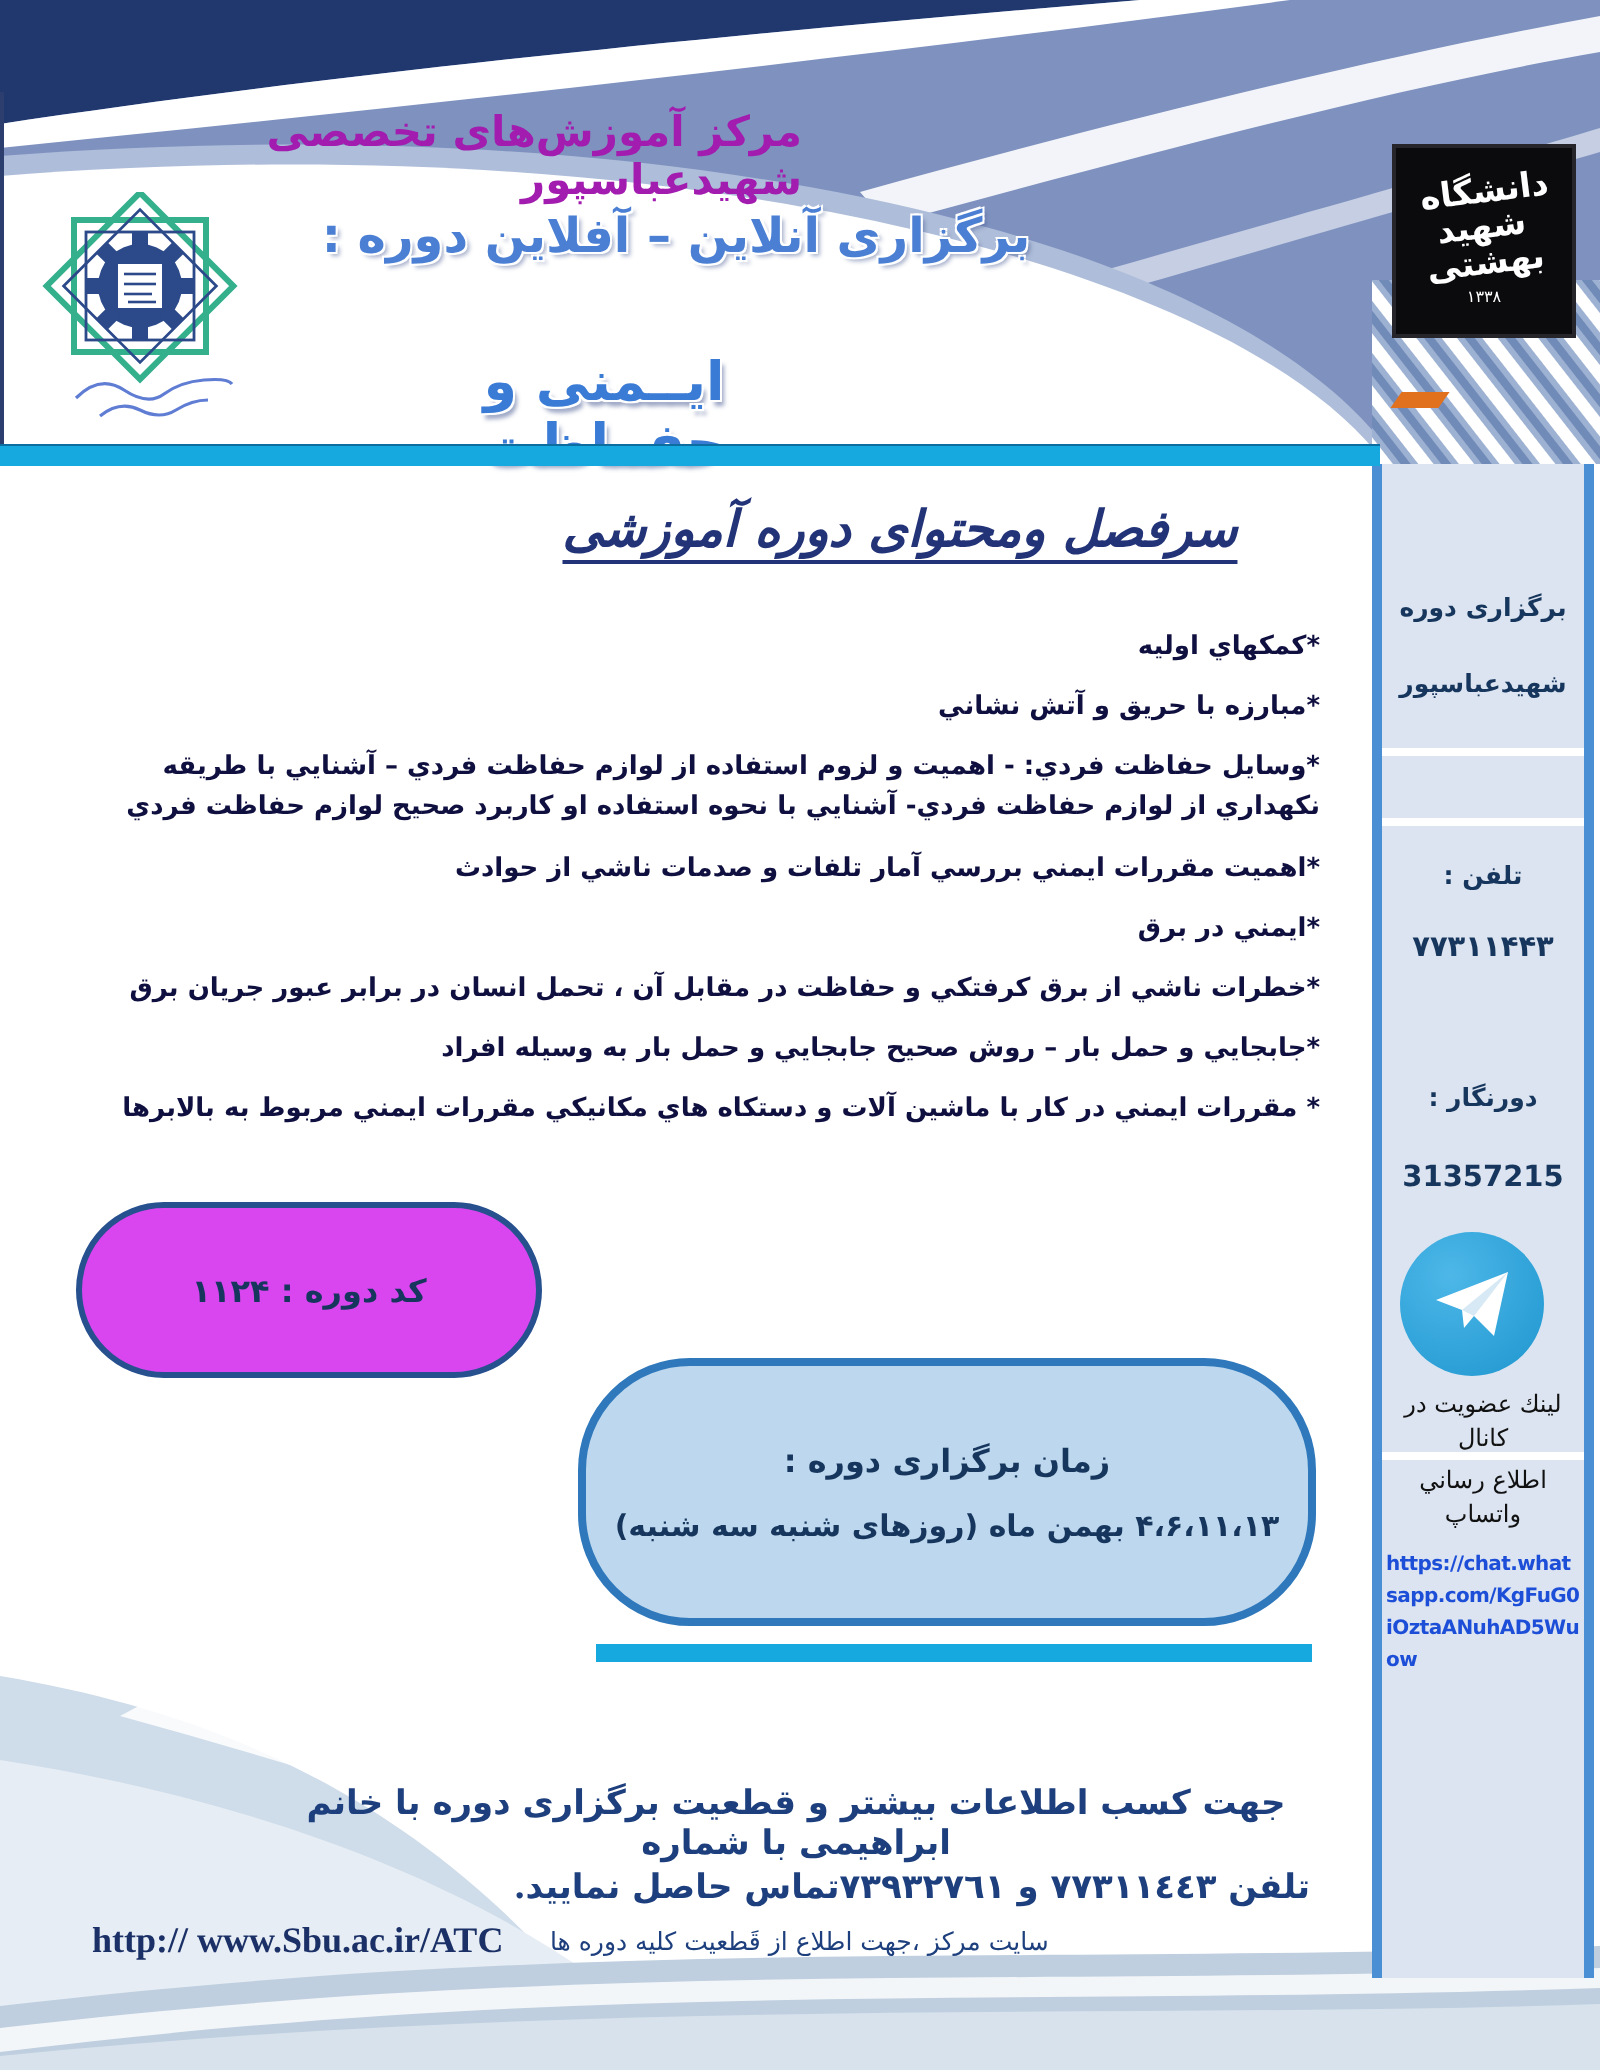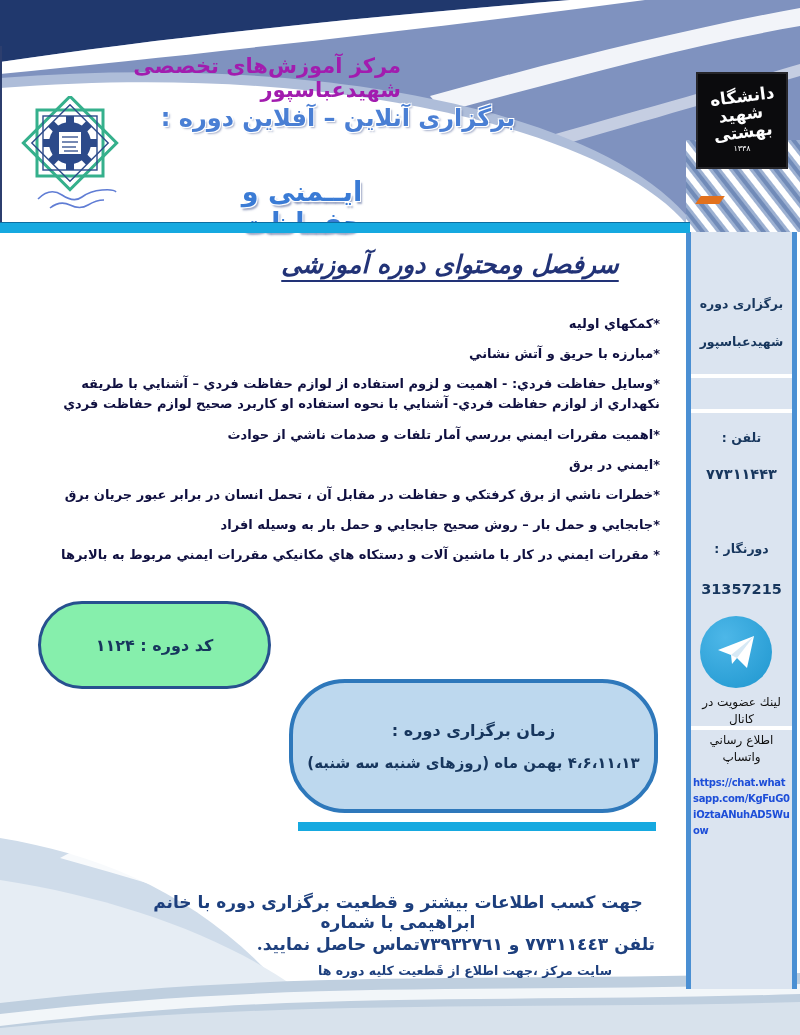--- a/index.html
+++ b/index.html
@@ -32,21 +32,21 @@
   .atc-logo{left:20px;top:96px;z-index:3;}
 
   
   .syllabus-heading{left:230px;top:250px;width:440px;font-size:25px;font-weight:800;font-style:italic;
             color:#223377;direction:rtl;text-align:center;text-decoration:underline;
             text-underline-offset:7px;text-decoration-thickness:2px;z-index:2;}
   .bullet-list{right:140px;top:314px;width:628px;direction:rtl;text-align:right;z-index:2;}
   .bullet-item{font-size:13px;font-weight:700;color:#101040;line-height:1.55;margin-bottom:10px;}
 
   
-  .badge-code{left:38px;top:601px;width:233px;height:88px;background:#86efac;border:3px solid #27508f;
+  .badge-code{left:38px;top:601px;width:233px;height:88px;background:#d946ef;border:3px solid #27508f;
             border-radius:44px;box-sizing:border-box;display:flex;align-items:center;justify-content:center;
             z-index:2;}
   .badge-code span{font-size:16px;font-weight:800;color:#17365d;direction:rtl;}
   .badge-time{left:289px;top:679px;width:369px;height:134px;background:#bdd8ee;border:4px solid #2e78bb;
             border-radius:56px;box-sizing:border-box;display:flex;flex-direction:column;align-items:center;
             justify-content:center;gap:14px;z-index:2;}
   .badge-time .t1{font-size:16px;font-weight:800;color:#17365d;direction:rtl;}
   .badge-time .t2{font-size:15px;font-weight:800;color:#17365d;direction:rtl;}
   #cyan-divider{left:298px;top:822px;width:358px;height:9px;background:#16a9e0;z-index:3;}
 
@@ -63,22 +63,22 @@
           direction:ltr;text-align:left;word-break:break-all;line-height:1.6;letter-spacing:-.3px;}
   .tg-circle{position:absolute;left:9px;top:384px;width:72px;height:72px;border-radius:50%;
           background:radial-gradient(circle at 35% 30%,#4db7e8,#1e96cf);display:flex;align-items:center;justify-content:center;}
 
   
   #footer-art{position:absolute;left:0;top:818px;z-index:0;}
   .foot-1{right:137px;top:892px;width:530px;font-size:17px;font-weight:700;color:#1d3f7d;direction:rtl;
           text-align:center;font-family:"DejaVu Serif","Liberation Serif","DejaVu Sans",serif;z-index:2;}
   .foot-2{right:145px;top:934px;width:520px;font-size:17px;font-weight:700;color:#1d3f7d;direction:rtl;
           text-align:right;font-family:"DejaVu Serif","Liberation Serif","DejaVu Sans",serif;z-index:2;}
-  .foot-3{right:145px;top:963px;width:380px;font-size:12.5px;font-weight:700;color:#1d3f7d;direction:rtl;
-          text-align:center;z-index:2;}
+  .foot-3{right:145px;top:963px;width:380px;font-size:12.5px;font-weight:400;color:#1d3f7d;direction:rtl;
+          text-align:left;z-index:2;}
   .site-url{left:46px;top:960px;font-size:18px;font-weight:700;color:#1b3066;
           font-family:"Liberation Serif","DejaVu Serif",serif;z-index:2;}
 </style>
 </head>
 <body>
 
 <div id="page">
 
   <svg id="header-art" width="800" height="232" viewBox="0 0 800 232">
     <defs>
@@ -195,14 +195,15 @@
     <path d="M0,62 C150,85 280,140 350,217 L0,217 Z" fill="#e6edf4"></path>
     <path d="M60,40 C260,95 460,170 620,217 L660,217 C480,160 280,85 75,32 Z" fill="#ffffff" opacity="0.85"></path>
     <path d="M0,185 C300,150 500,165 800,155 L800,217 L0,217 Z" fill="#bfcfdf"></path>
     <path d="M0,196 C300,161 500,176 800,166 L800,176 C500,186 300,171 0,208 Z" fill="#ffffff" opacity="0.8"></path>
     <path d="M0,210 C300,180 560,192 800,184 L800,217 L0,217 Z" fill="#d8e2ec"></path>
   </svg>
 
   <div class="abs foot-1">جهت کسب اطلاعات بیشتر و قطعیت برگزاری دوره با خانم ابراهیمی با شماره</div>
   <div class="abs foot-2">تلفن ٧٧٣١١٤٤٣ و ٧٣٩٣٢٧٦١تماس حاصل نمایید.</div>
   <div class="abs foot-3">سایت مرکز ،جهت اطلاع از قَطعیت کلیه دوره ها</div>
+  <div class="abs site-url">http:// www.Sbu.ac.ir/ATC</div>
 
 </div>
 
 </body></html>

